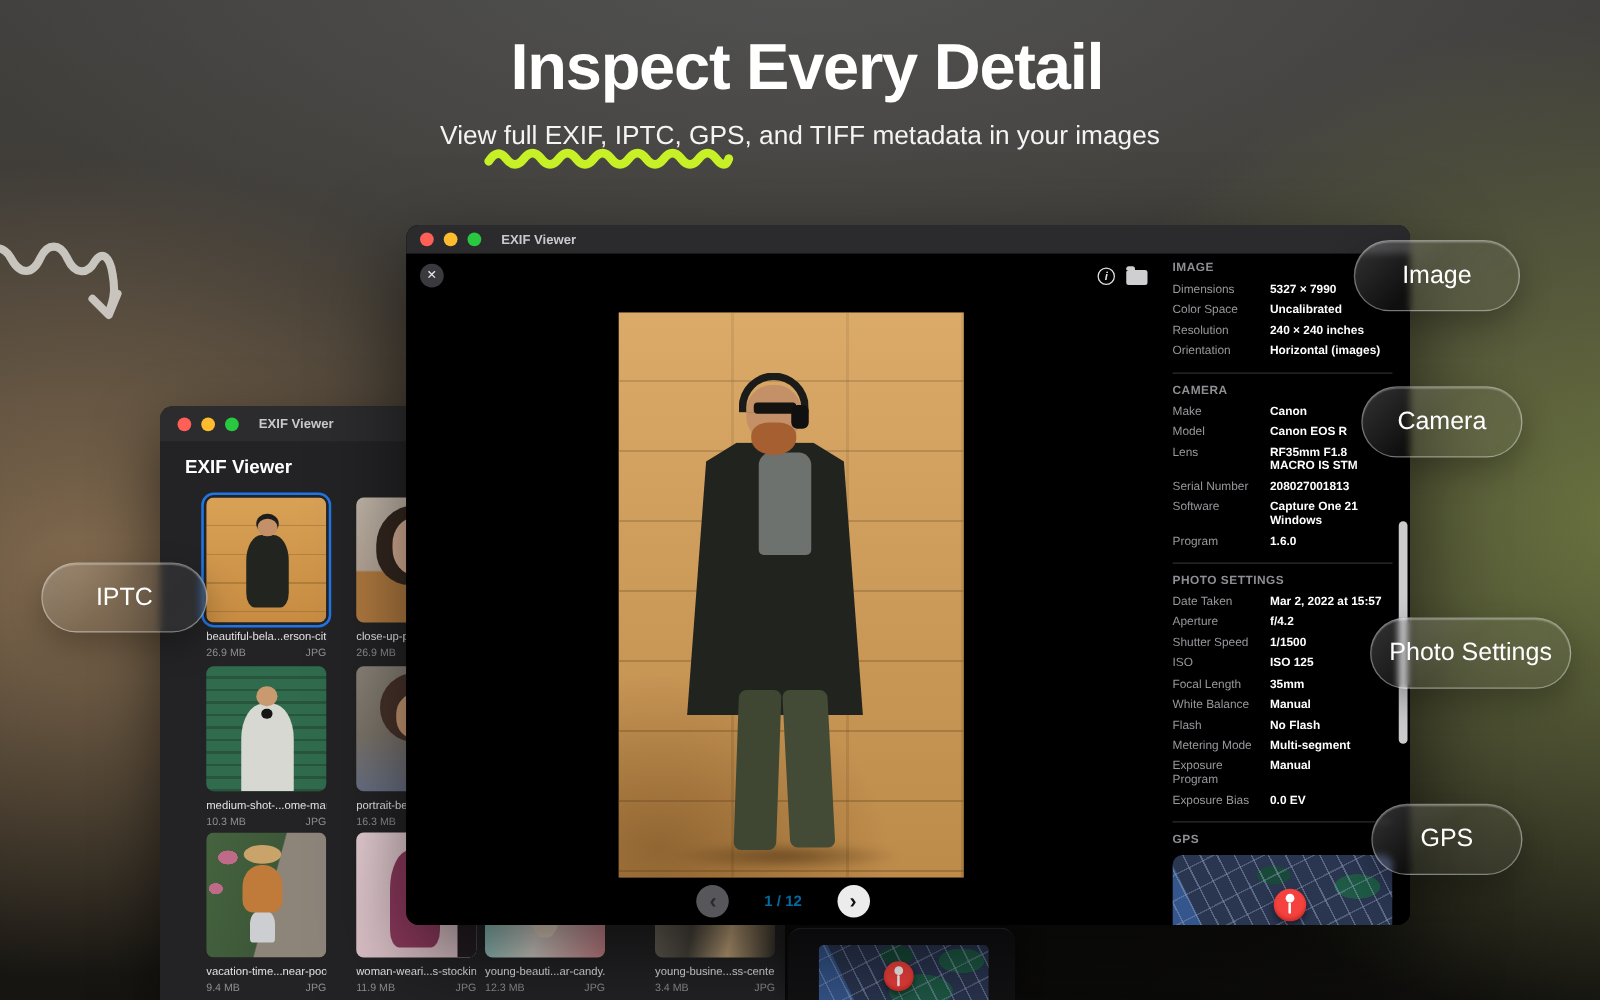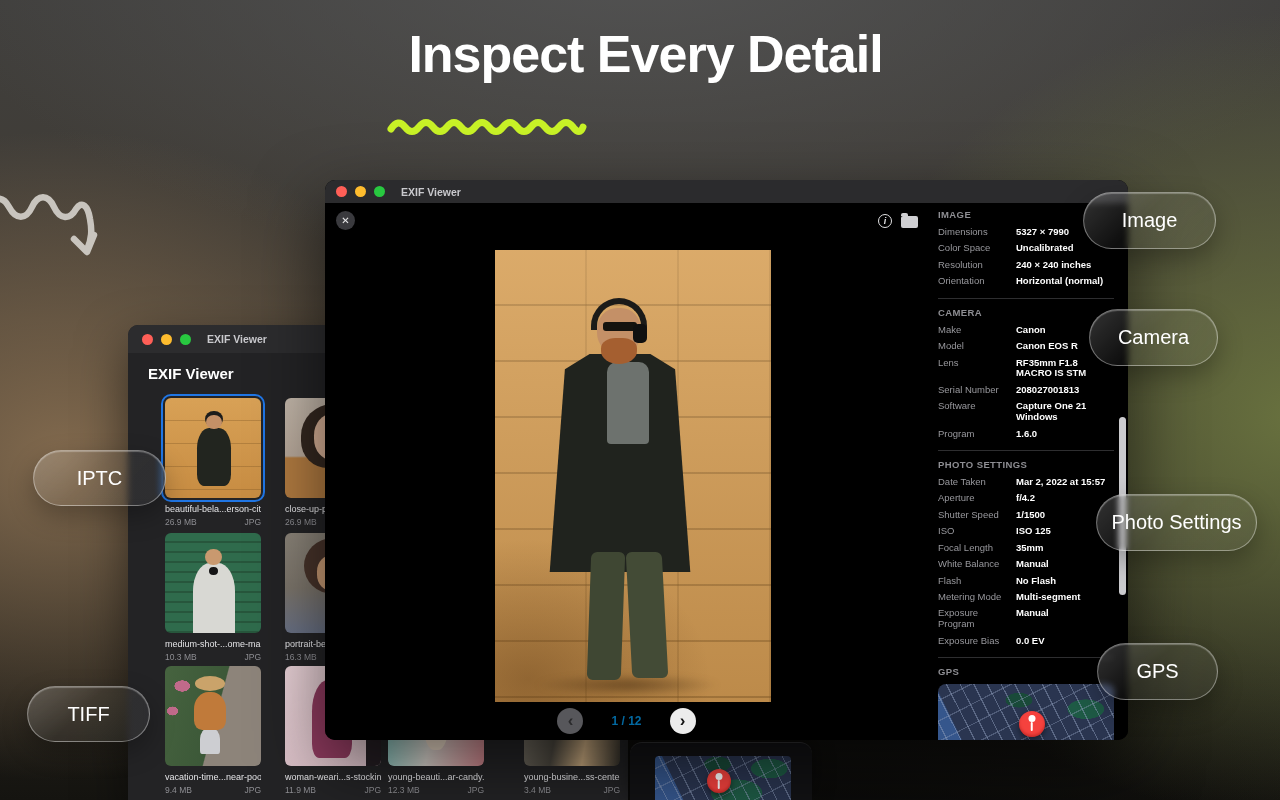--- a/index.html
+++ b/index.html
@@ -162,20 +162,21 @@
 <body>
 
 <div class="stage">
 
   <svg class="arrow-squiggle" width="135" height="95" viewBox="0 0 135 95">
     <path d="M-6 34 C2 14 14 12 21 25 C28 38 38 38 44 25 C50 12 60 12 66 25 C72 38 82 38 88 27 C94 18 100 24 102 37 C104 48 104 56 99 68" fill="none" stroke="#d9d6d0" stroke-width="6.5" stroke-linecap="round" stroke-linejoin="round"></path>
     <path d="M86 57 L99 70 L106 53" fill="none" stroke="#d9d6d0" stroke-width="6.5" stroke-linecap="round" stroke-linejoin="round"></path>
   </svg>
 
   <h1 class="hero-title">Inspect Every Detail</h1>
+  <div class="hero-sub">View full EXIF, IPTC, GPS, and TIFF metadata in your images</div>
   <svg class="hero-squiggle" width="202" height="22" viewBox="0 0 202 22">
     <path d="M5 13 Q12 2 19 11 T33 11 T47 11 T61 11 T75 11 T89 11 T103 11 T117 11 T131 11 T145 11 T159 11 T173 11 T187 11 T197 11" fill="none" stroke="#c8f227" stroke-width="7" stroke-linecap="round"></path>
   </svg>
 
   <section class="lib-window">
     <div class="titlebar lib-titlebar">
       <span class="tl red"></span>
       <span class="tl yellow"></span>
       <span class="tl green"></span>
       <span class="titlebar-title">EXIF Viewer</span>
@@ -311,21 +312,21 @@
                 <span class="meta-value">Uncalibrated</span>
               </div>
 
               <div class="meta-row">
                 <span class="meta-label">Resolution</span>
                 <span class="meta-value">240 × 240 inches</span>
               </div>
 
               <div class="meta-row">
                 <span class="meta-label">Orientation</span>
-                <span class="meta-value">Horizontal (normal)</span>
+                <span class="meta-value">Horizontal (images)</span>
               </div>
             </div>
         </div>
         <div class="meta-section">
           <div class="meta-header">CAMERA</div>
           <div>
 
               <div class="meta-row">
                 <span class="meta-label">Make</span>
                 <span class="meta-value">Canon</span>
@@ -422,14 +423,13 @@
       </aside>
       <div class="panel-scrollbar"></div>
     </div>
   </section>
 
   <div class="pill pill-image">Image</div>
   <div class="pill pill-camera">Camera</div>
   <div class="pill pill-photo">Photo Settings</div>
   <div class="pill pill-gps">GPS</div>
   <div class="pill pill-iptc">IPTC</div>
-  <div class="pill pill-tiff">TIFF</div>
 </div>
 
 </body></html>

